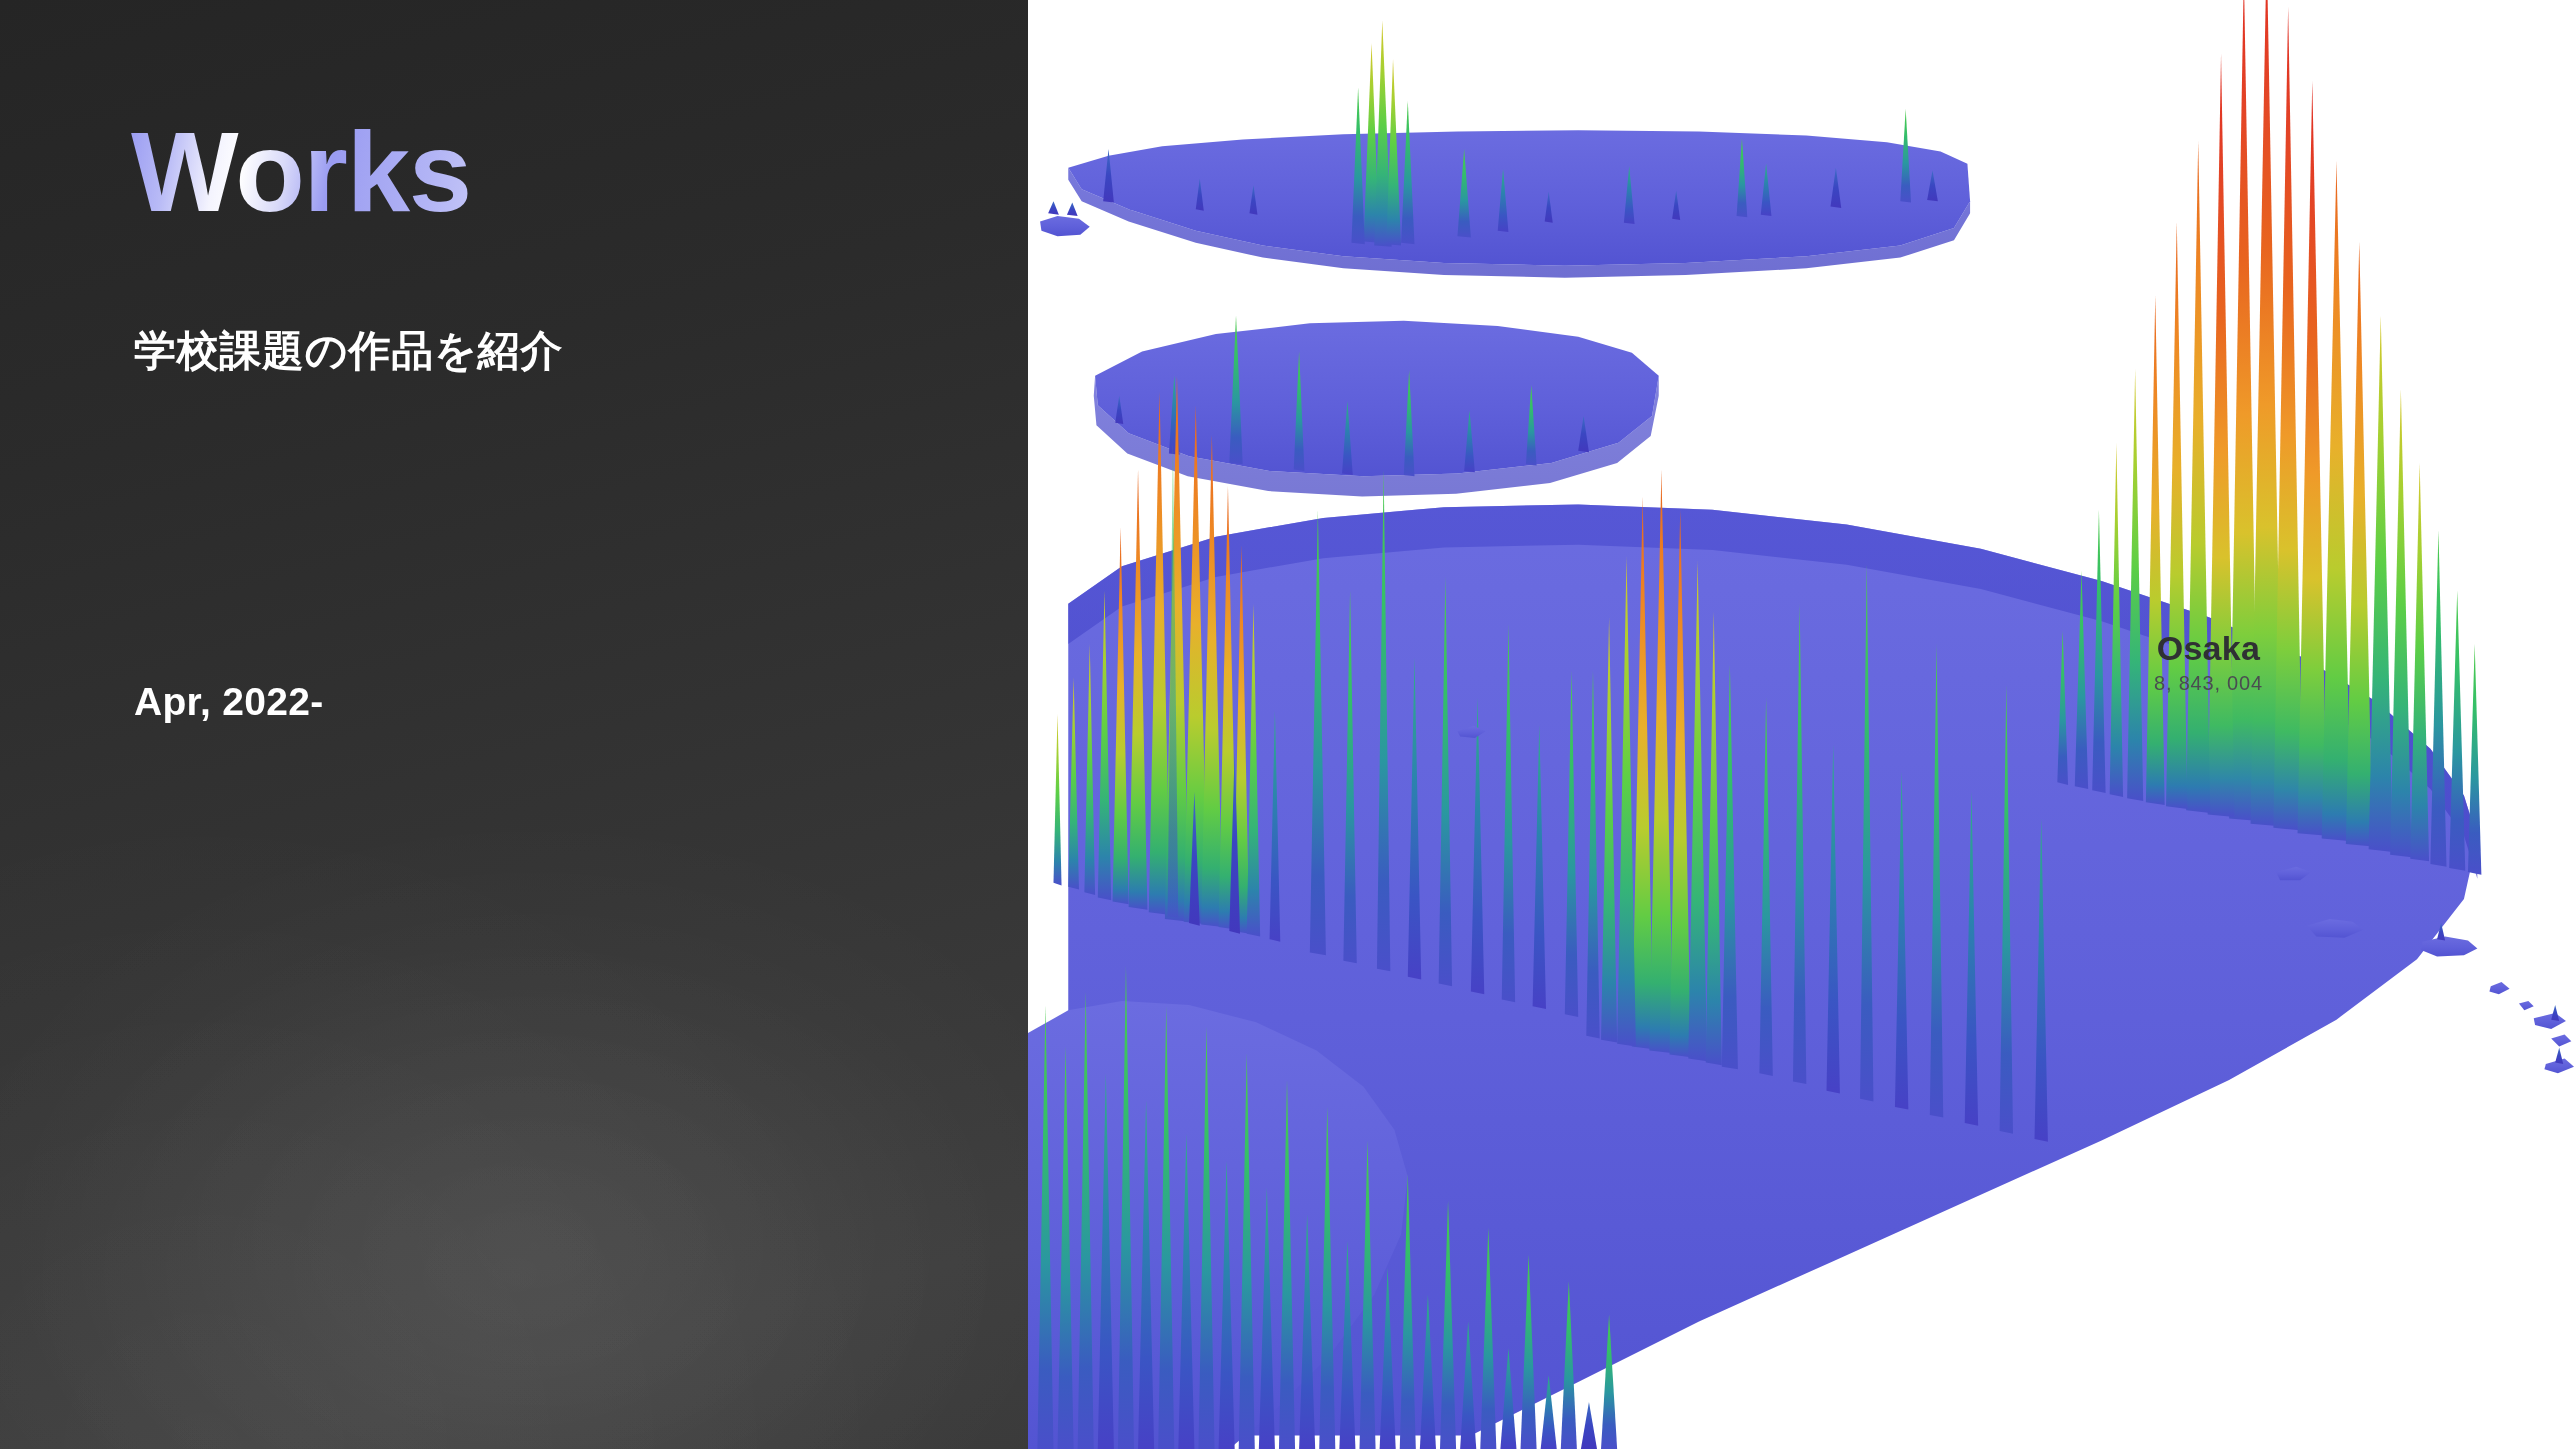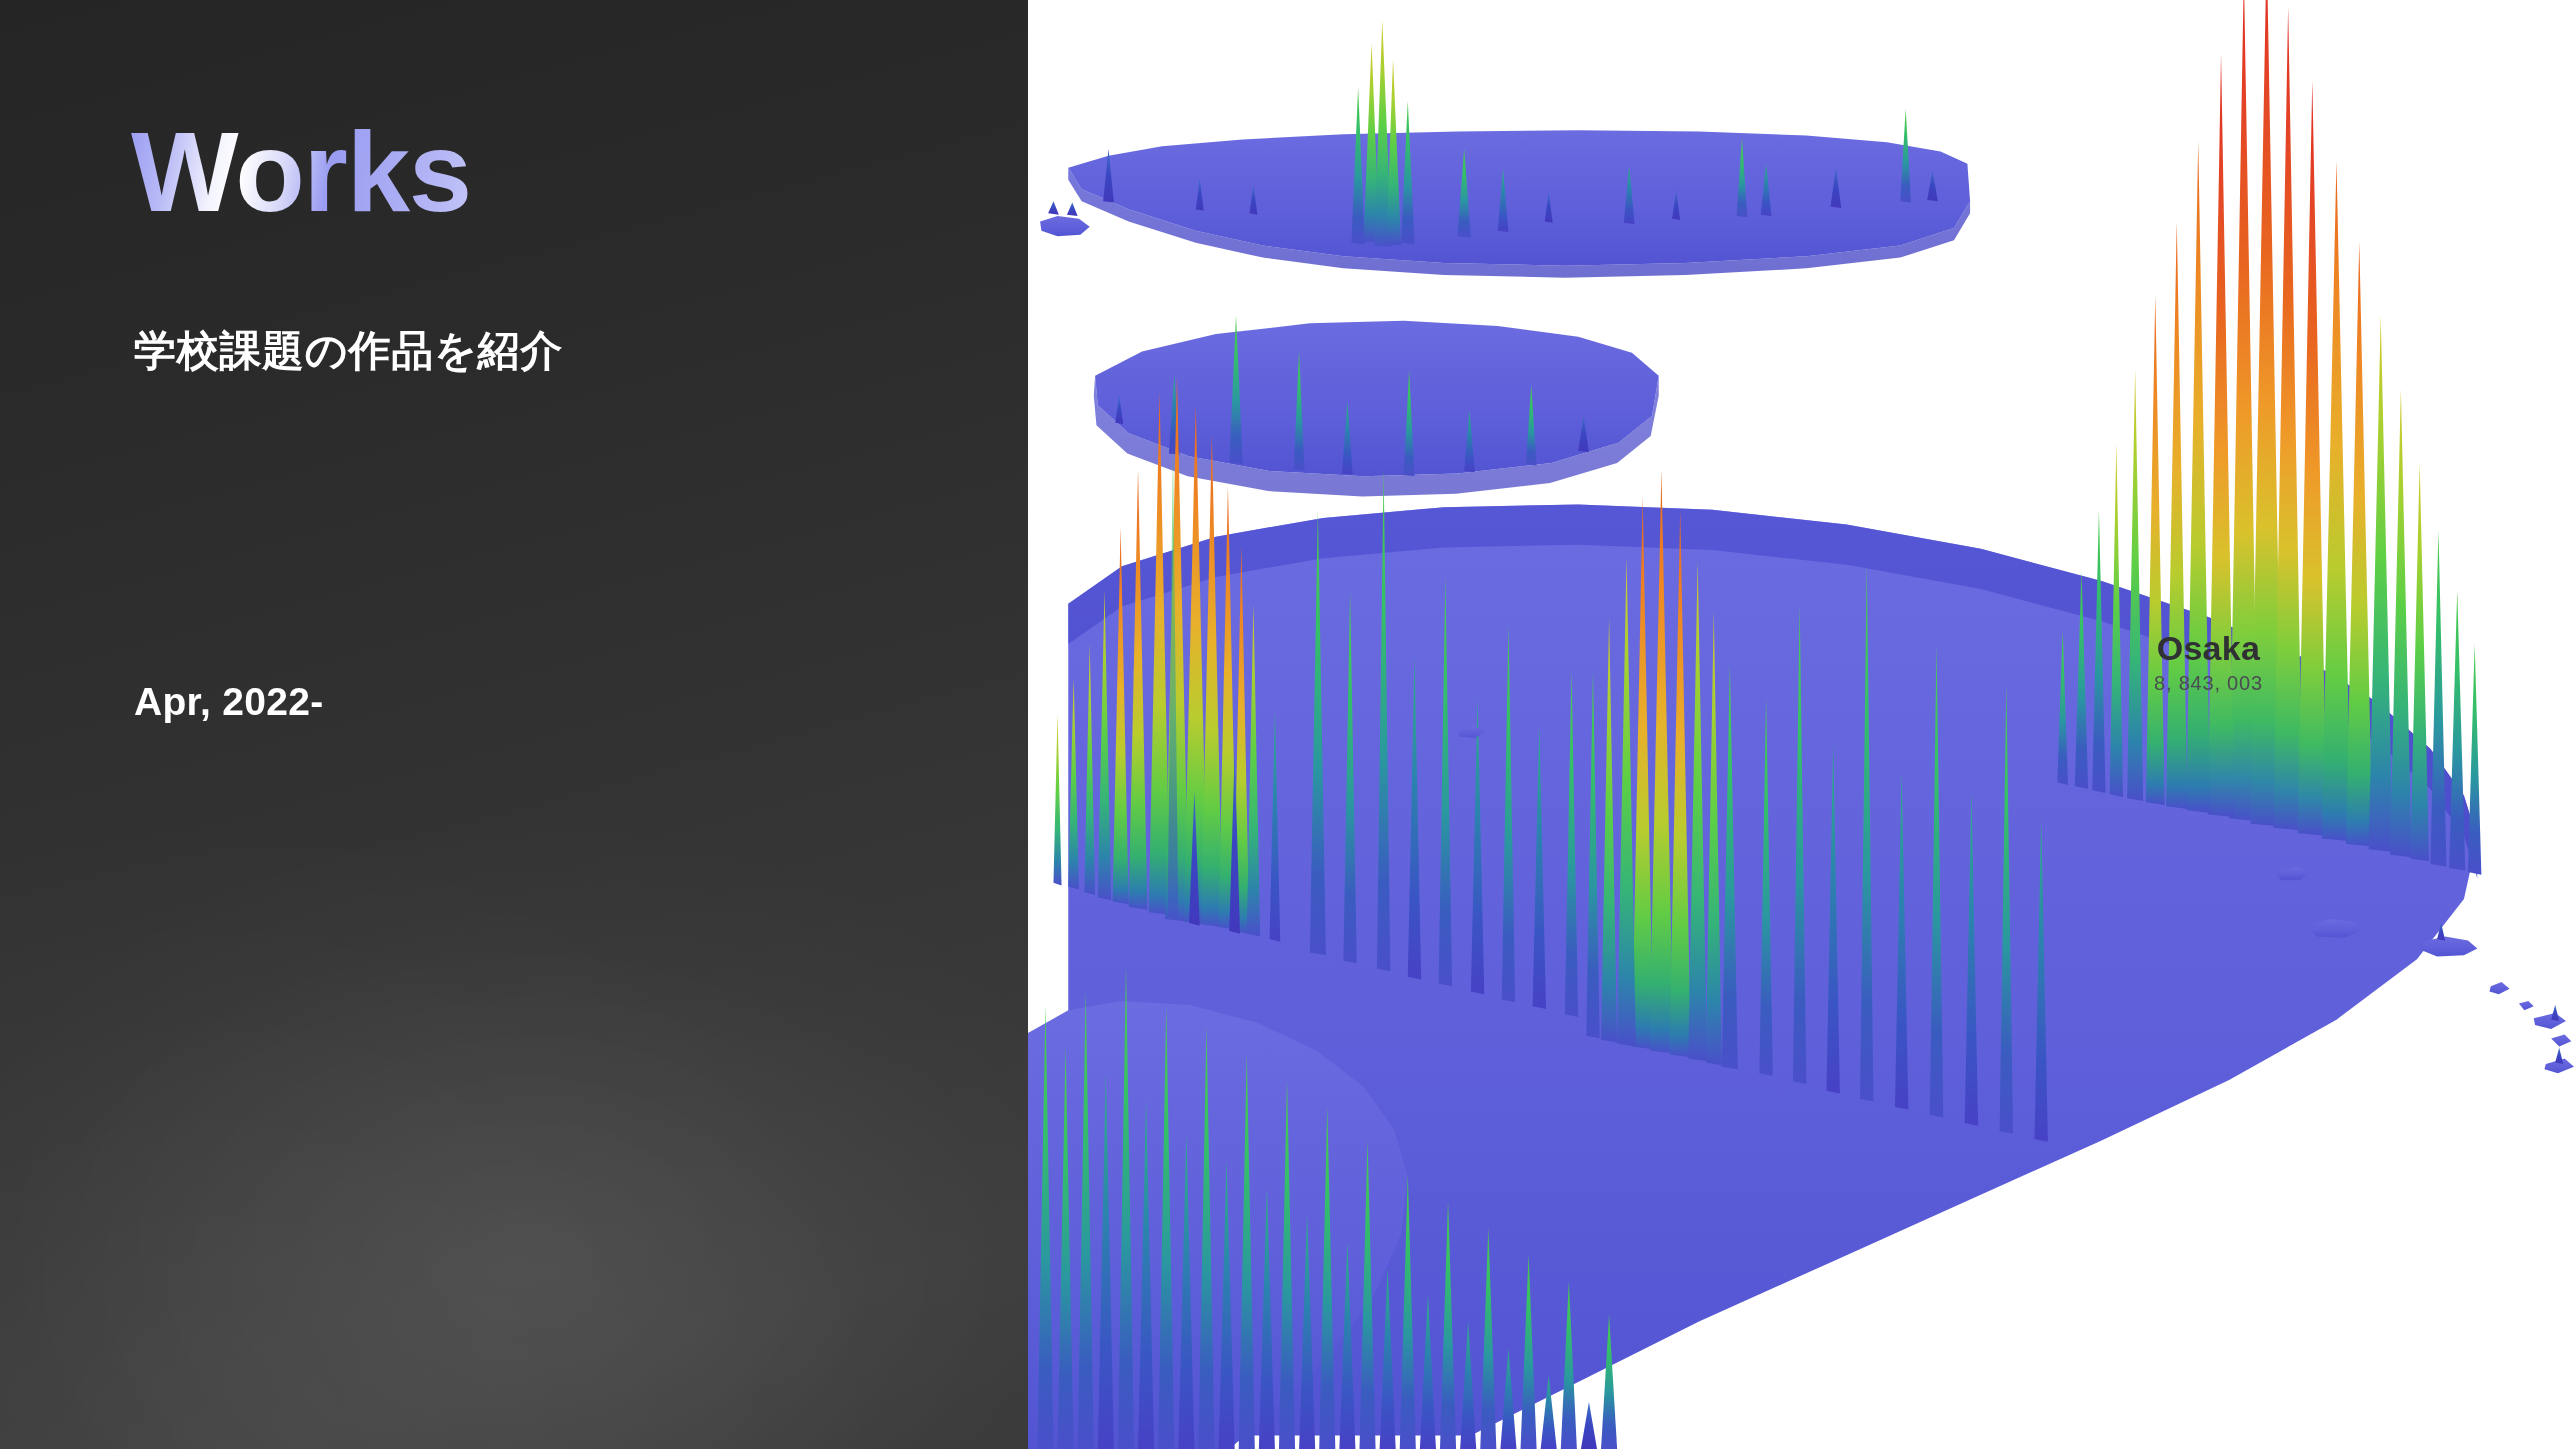--- a/index.html
+++ b/index.html
@@ -311,18 +311,18 @@
 
       <g>
         <path d="M1906 1380 L1940 1370 L1974 1374 L1990 1386 L1962 1398 L1920 1396 Z" fill="url(#g-plate)"></path>
         <path d="M1860 1300 L1890 1292 L1912 1300 L1896 1312 L1866 1312 Z" fill="url(#g-plate)"></path>
         <path d="M640 1090 L664 1082 L682 1090 L666 1100 L644 1098 Z" fill="url(#g-plate)"></path>
       </g>
     </svg>
 
     <div class="annot" id="annot-osaka" style="position:absolute;">
       <span class="nm">Osaka</span>
-      <span class="vl">8, 843, 003</span>
+      <span class="vl">8, 843, 004</span>
     </div>
 
   </div>
 </div>
 
 
 </body></html>

